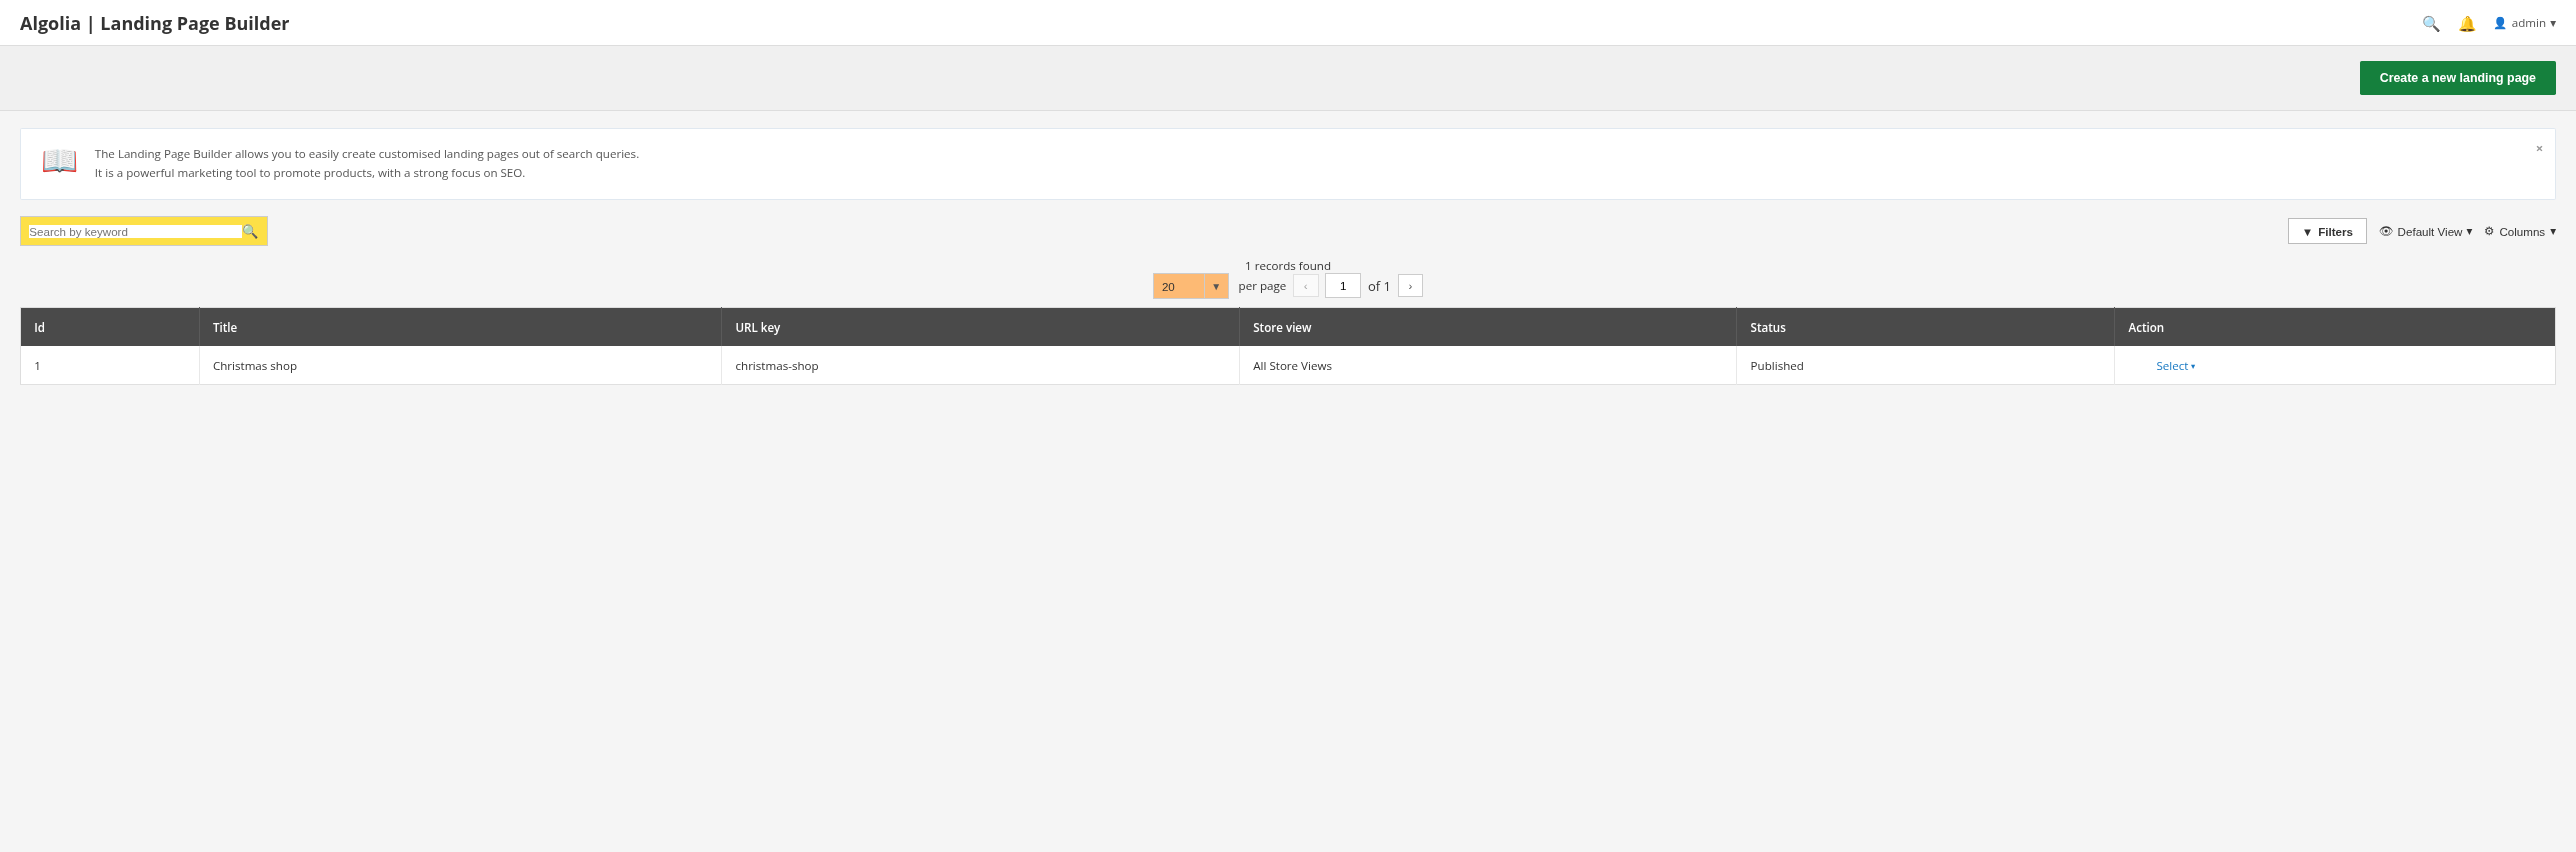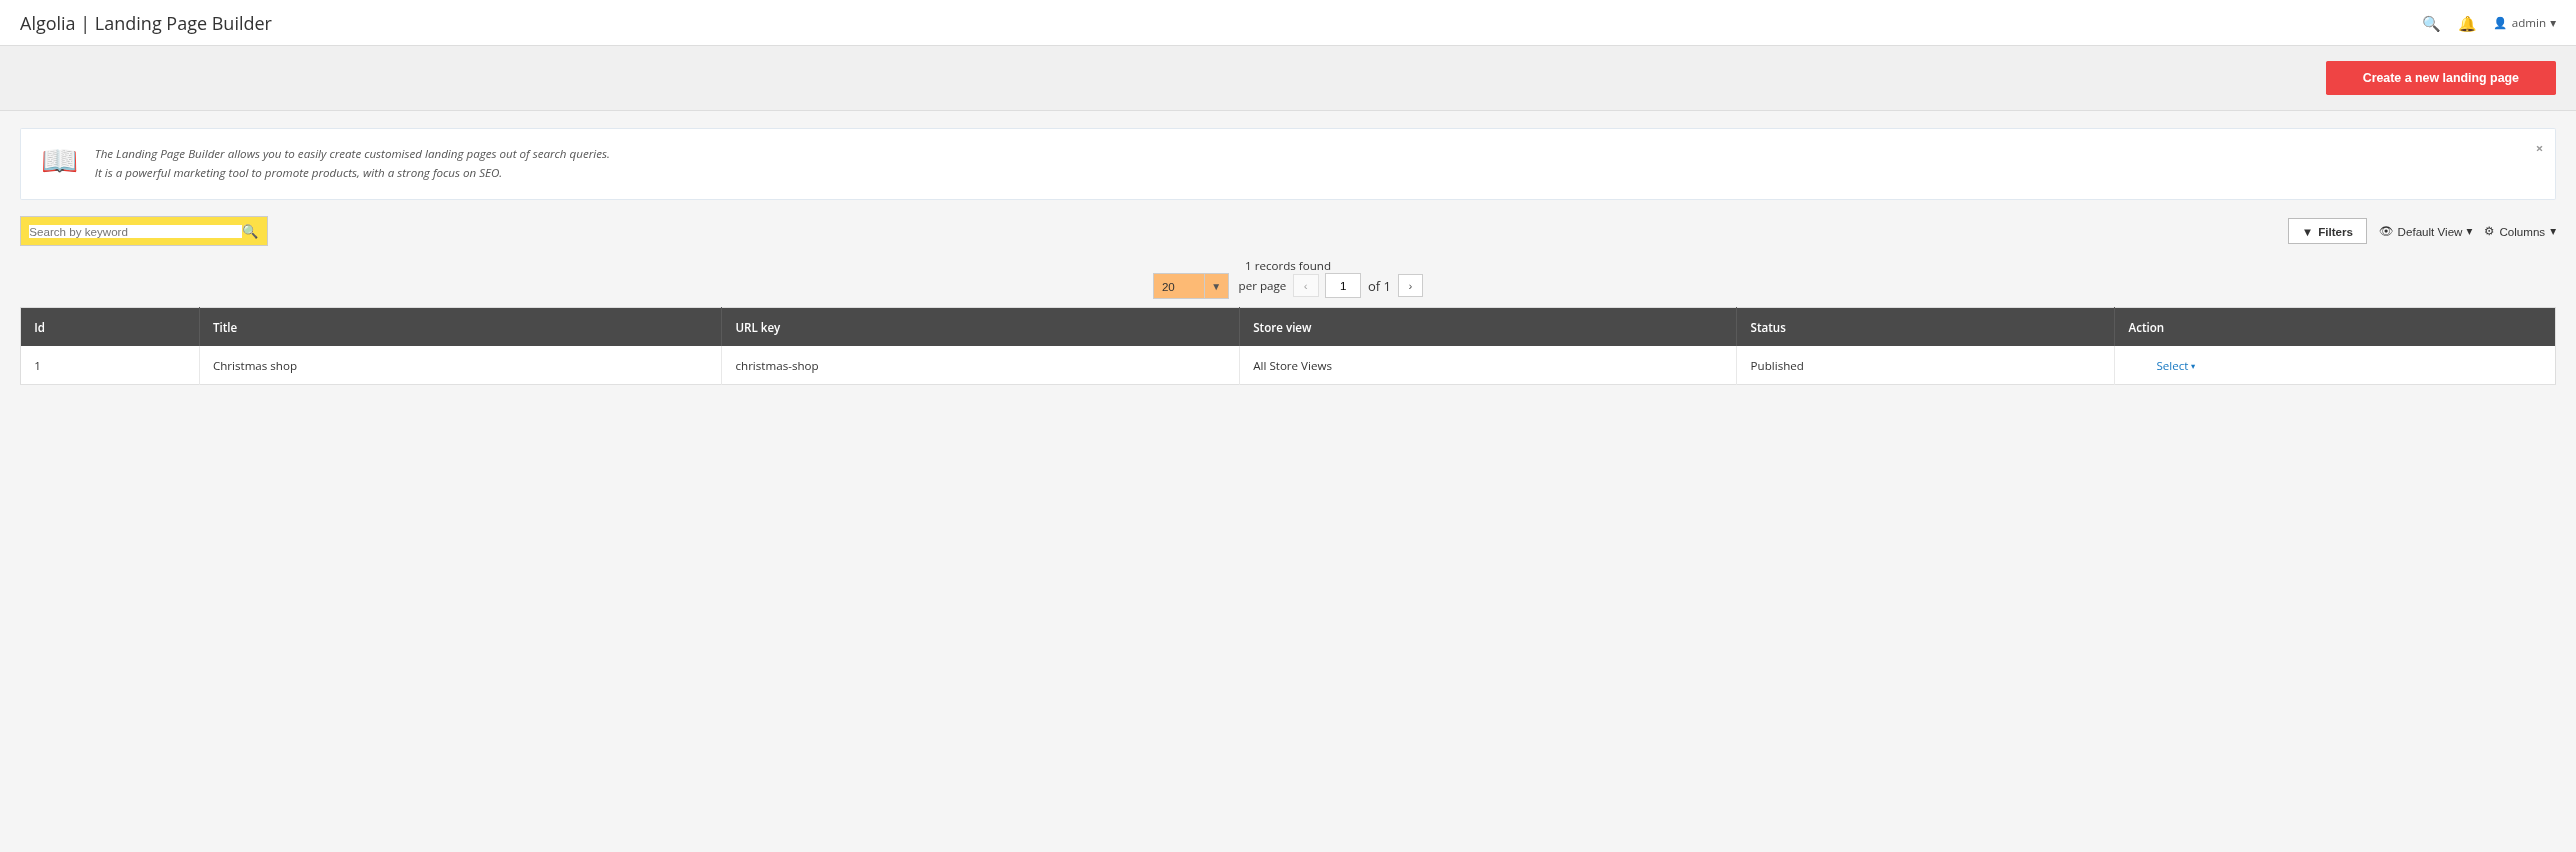--- a/index.html
+++ b/index.html
@@ -11,21 +11,21 @@
       border-bottom: 0.8px solid #ddd;
       display: flex;
       align-items: center;
       justify-content: space-between;
       padding: 0 20px;
       height: 46px;
       position: relative;
     }
     .header-title {
       font-size: 18px;
-      font-weight: 400;
+      font-weight: 700;
       color: #333;
     }
     .header-icons {
       display: flex;
       align-items: center;
       gap: 16.5px;
     }
     .header-icon {
       font-size: 15px;
       color: #555;
@@ -42,24 +42,24 @@
 
     
     .action-bar {
       background: #f0f0f0;
       padding: 15px 20px;
       display: flex;
       justify-content: flex-end;
       border-bottom: 0.8px solid #ddd;
     }
     .create-button {
-      background: #ef4444;
+      background: #15803d;
       color: #fff;
       border: none;
-      padding: 10px 37px;
+      padding: 10px 20px;
       font-size: 12.4px;
       font-weight: 600;
       cursor: pointer;
       border-radius: 1.7px;
     }
 
     
     .info-box {
       background: #fff;
       border: 0.8px solid #e0e8f0;
@@ -74,21 +74,20 @@
     .info-icon {
       color: #7ab0c8;
       font-size: 30px;
       line-height: 1;
       flex-shrink: 0;
     }
     .info-text p {
       color: #555;
       font-size: 11.6px;
       line-height: 1.6;
-      font-style: italic;
     }
     .info-close {
       position: absolute;
       right: 11.6px;
       top: 10px;
       color: #999;
       cursor: pointer;
       font-size: 13.2px;
       font-weight: bold;
     }

